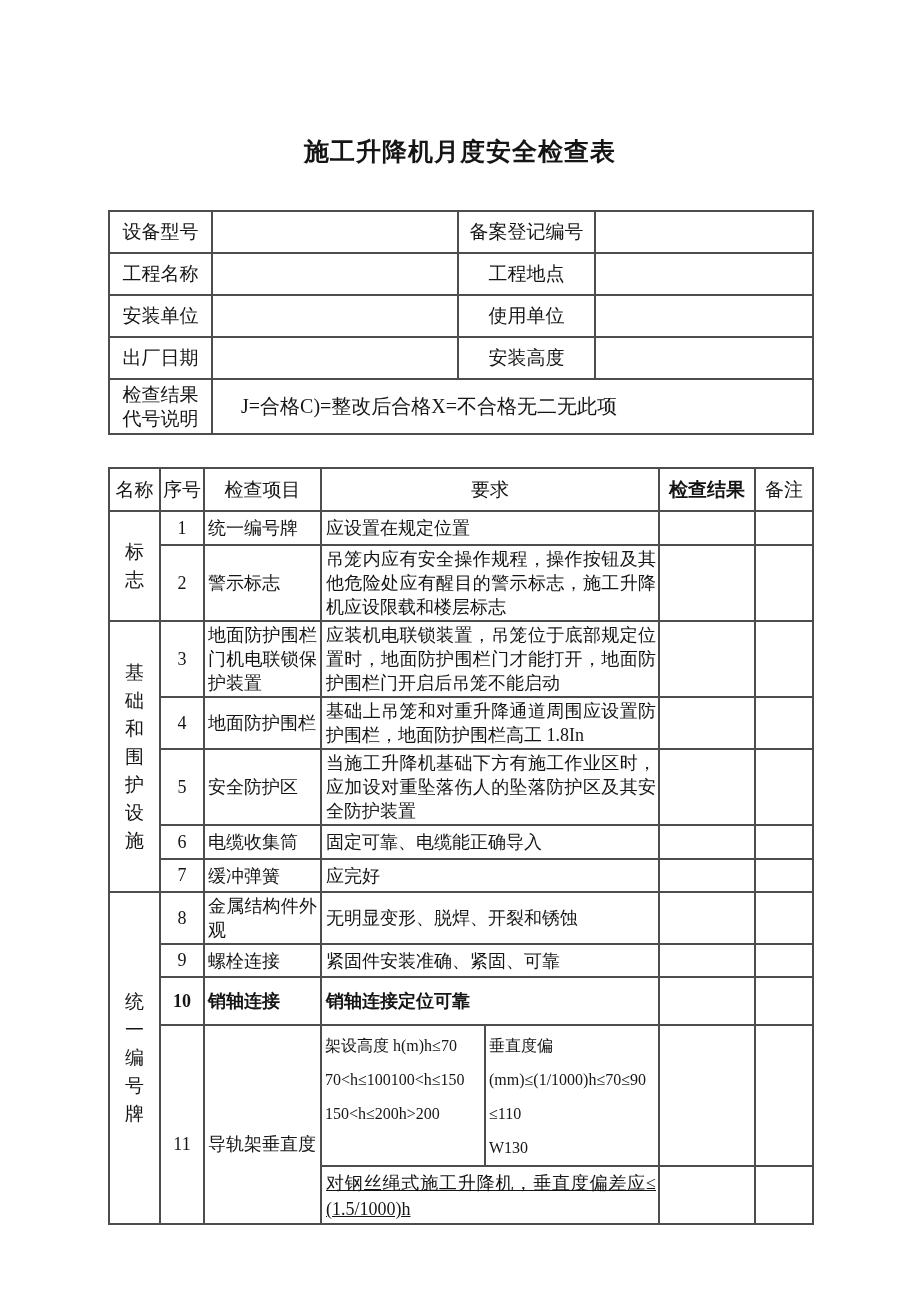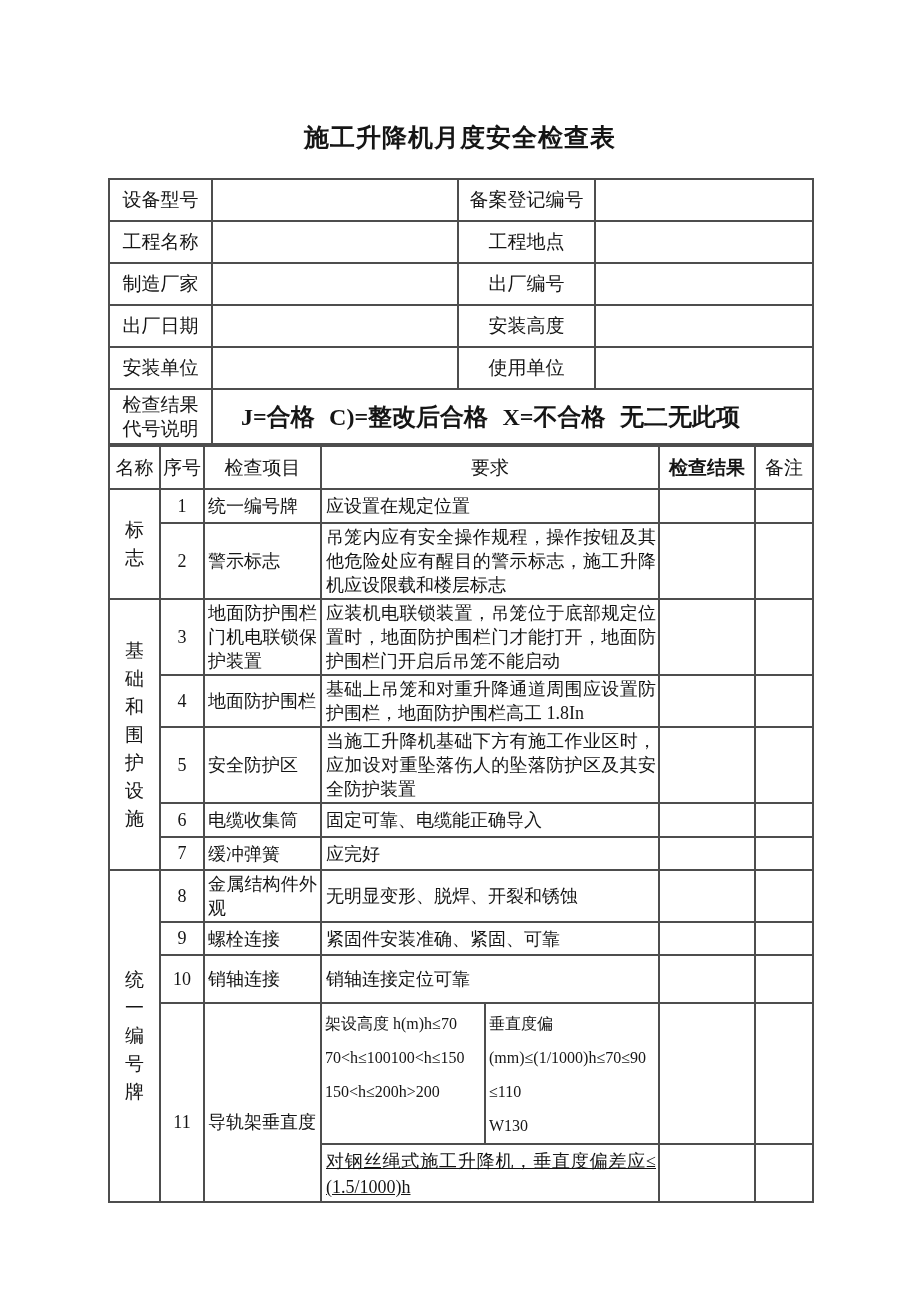--- a/index.html
+++ b/index.html
@@ -3,39 +3,39 @@
 <meta charset="utf-8">
 <style>
   html,body{margin:0;padding:0;background:#ffffff;}
   body{
     width:920px;height:1301px;
     font-family:"Liberation Serif","DejaVu Serif",serif;
     color:#151515;
   }
   .page{position:relative;width:920px;height:1301px;overflow:hidden;}
   .title{
-    position:absolute;top:121px;left:0;width:100%;
+    position:absolute;top:135px;left:0;width:100%;
     text-align:center;font-size:25px;font-weight:bold;letter-spacing:1px;
   }
   .tbl-wrap{position:absolute;left:108px;top:178px;width:706px;}
-  table{border-collapse:collapse;table-layout:fixed;width:704px;}
+  table{border-collapse:collapse;table-layout:fixed;width:704px;margin-top:32px;}
   td{
     border:2px solid #4d4d4d;
     padding:0;overflow:hidden;
     font-size:19px;
     vertical-align:middle;
   }
   
   .info td{height:40px;}
   .info .lab{text-align:center;}
   .info tr.legend-row td{height:53px;}
   .legend-label div{text-align:center;line-height:24px;font-size:19px;}
   .legend-items{
-    display:flex;justify-content:space-between;
-    padding:0 72px 0 28px;font-size:24px;font-weight:bold;
+    display:flex;
+    padding:0 72px 0 28px;font-size:20px;
   }
   
   .chk td{font-size:18px;}
   .chk tr.r-hdr td{height:41px;text-align:center;font-size:19px;}
   .chk tr.r-hdr td.result-h{font-weight:bold;}
   .seq{text-align:center;font-size:19px;}
   .item{
     text-align:justify;text-justify:inter-character;
     word-break:break-all;
     padding:1px 3px;font-size:19px;line-height:24px;
@@ -51,21 +51,21 @@
     word-break:break-all;
   }
   .sub{vertical-align:top;padding:3px 0 0 3px;}
   .sub .subline{height:34px;line-height:34px;white-space:nowrap;font-size:16px;}
   .item-r11,.seq-r11{padding-top:40px;}
   .req-b{line-height:26px;padding-top:3px;}
   
   tr.r1{height:34px;} tr.r2{height:69px;} tr.r3{height:75px;}
   tr.r4{height:39px;} tr.r5{height:73px;} tr.r6{height:34px;}
   tr.r7{height:33px;} tr.r8{height:44px;} tr.r9{height:33px;}
-  tr.r10{height:48px;} tr.r11a{height:131px;} tr.r11b{height:53px;text-decoration:underline;}
+  tr.r10{height:48px;font-weight:bold;} tr.r11a{height:131px;} tr.r11b{height:53px;text-decoration:underline;}
 </style>
 </head>
 <body>
 
 <div class="page">
 
   <div class="title">施工升降机月度安全检查表</div>
 
   <div class="tbl-wrap">
 
@@ -83,35 +83,29 @@
           <td class="lab">备案登记编号</td>
           <td></td>
         </tr>
         <tr>
           <td class="lab">工程名称</td>
           <td></td>
           <td class="lab">工程地点</td>
           <td></td>
         </tr>
         <tr>
-          <td class="lab">制造厂家</td>
-          <td></td>
-          <td class="lab">出厂编号</td>
+          <td class="lab">安装单位</td>
+          <td></td>
+          <td class="lab">使用单位</td>
           <td></td>
         </tr>
         <tr>
           <td class="lab">出厂日期</td>
           <td></td>
           <td class="lab">安装高度</td>
-          <td></td>
-        </tr>
-        <tr>
-          <td class="lab">安装单位</td>
-          <td></td>
-          <td class="lab">使用单位</td>
           <td></td>
         </tr>
         <tr class="legend-row">
           <td class="legend-label">
             <div>检查结果</div>
             <div>代号说明</div>
           </td>
           <td colspan="3">
             <div class="legend-items">
               <span>J=合格</span>

